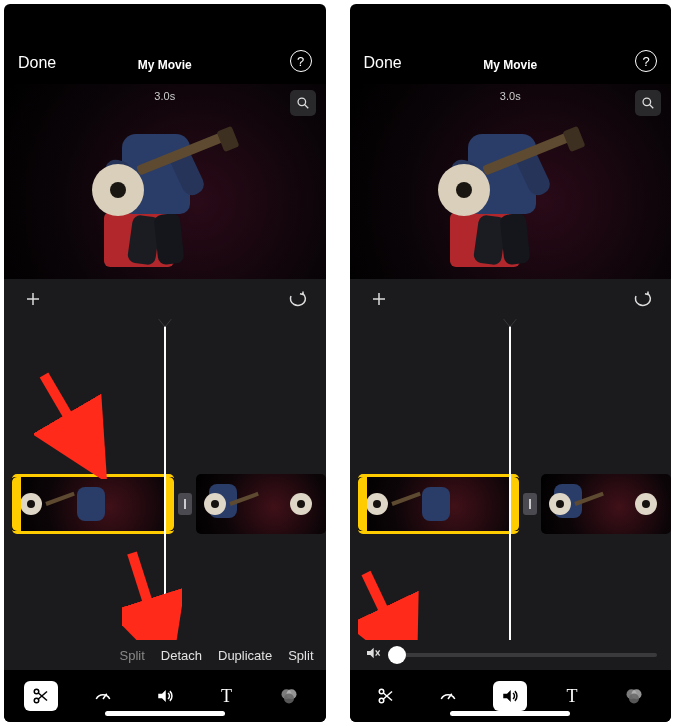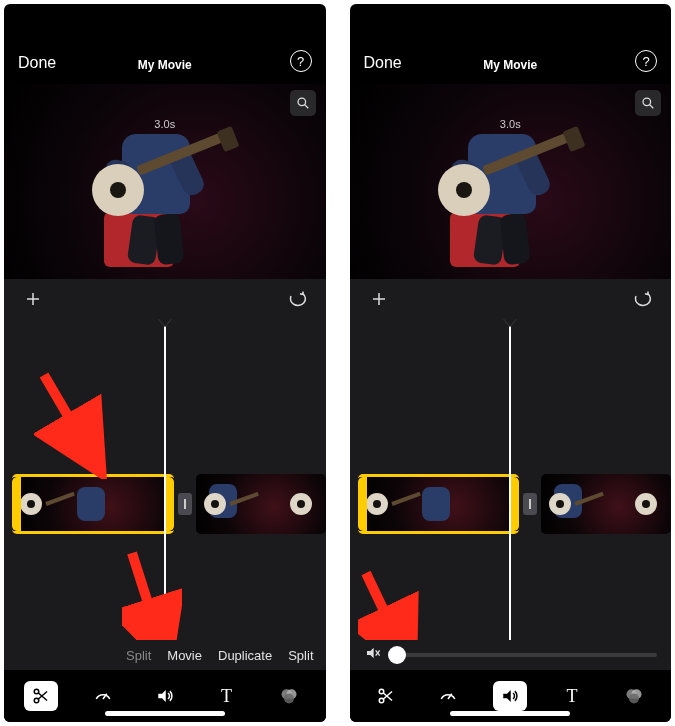--- a/index.html
+++ b/index.html
@@ -53,21 +53,20 @@
     position: relative;
     background: radial-gradient(circle at 60% 60%, #2a0a18 0%, #0a0408 60%, #000 100%);
     overflow: hidden;
   }
   .duration {
     position: absolute;
     top: 6px; left: 50%;
     transform: translateX(-50%);
     font-size: 11px;
     color: #ccc;
-    margin-top: 28px;
   }
   .zoom {
     position: absolute;
     top: 6px; right: 10px;
     width: 26px; height: 26px;
     background: rgba(45,45,48,0.88);
     border-radius: 5px;
     display: flex; align-items: center; justify-content: center;
   }
   
@@ -337,21 +336,21 @@
                 <polygon points="0,0 8,4 0,8" fill="#ff2a1a"></polygon>
               </marker>
             </defs>
           <line x1="10" y1="4" x2="40" y2="98" stroke="#ff2a1a" stroke-width="10" marker-end="url(#ahL2)"></line>
         </svg>
       </div>
     </div>
 
     <div class="edit-actions">
       <span class="cut">Split</span>
-      <span>Movie</span>
+      <span>Detach</span>
       <span>Duplicate</span>
       <span>Split</span>
     </div>
 
     <div class="toolbar">
       <span class="tool active">
         <svg width="18" height="18" viewBox="0 0 24 24" fill="none" stroke="#000" stroke-width="2">
             <circle cx="6" cy="6" r="3"></circle>
             <circle cx="6" cy="18" r="3"></circle>
             <line x1="8.5" y1="8" x2="20" y2="18"></line>

